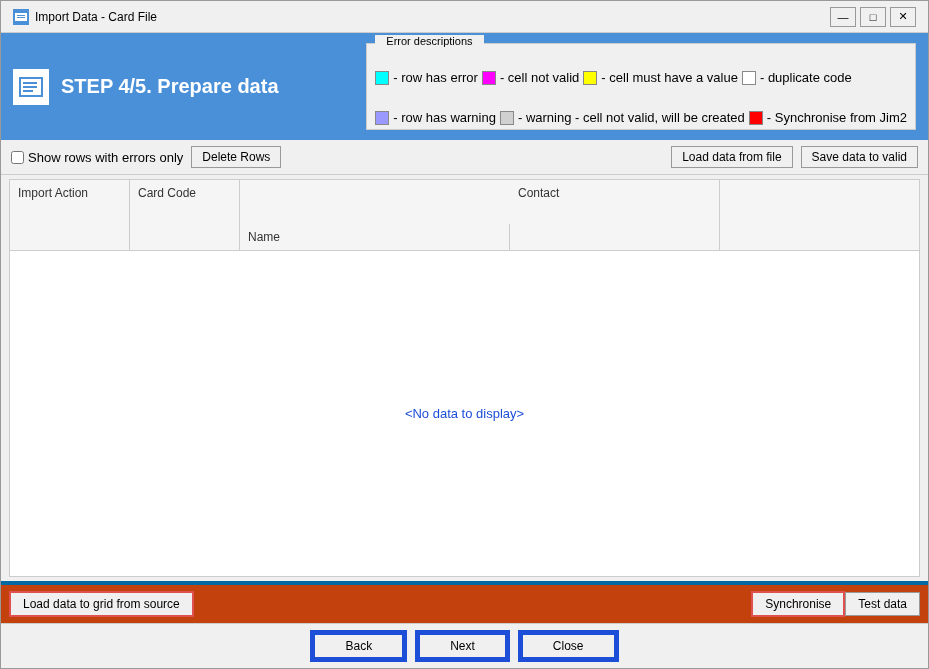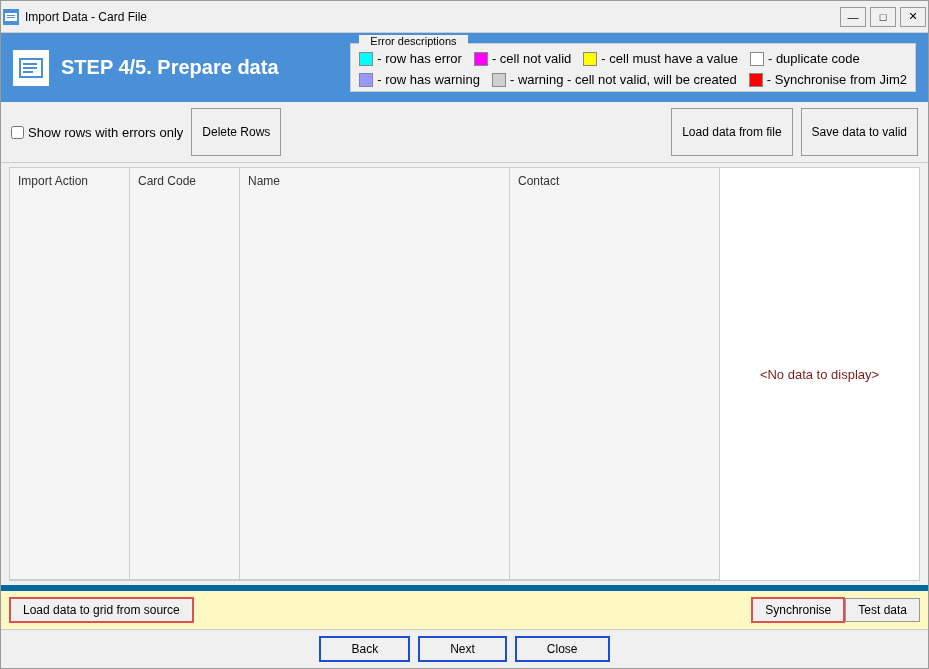--- a/index.html
+++ b/index.html
@@ -5,21 +5,21 @@
     * { box-sizing: border-box; margin: 0; padding: 0; font-family: 'Segoe UI', Tahoma, sans-serif; font-size: 13px; }
     body { background: #f0f0f0; width: 929px; height: 669px; overflow: hidden; }
 
     .window { width: 929px; height: 669px; background: #f0f0f0; border: 1px solid #999; display: flex; flex-direction: column; }
 
     .title-bar {
       background: #f0f0f0;
       height: 32px;
       display: flex;
       align-items: center;
-      padding: 0 2px;
+      padding: 0 12px;
       border-bottom: 1px solid #ccc;
       flex-shrink: 0;
     }
     .title-bar-icon { width: 16px; height: 16px; background: #4a90d9; margin-right: 6px; flex-shrink: 0; }
     .title-bar-text { flex: 1; font-size: 12px; color: #000; }
     .title-bar-controls { display: flex; gap: 4px; }
     .title-bar-btn {
       width: 26px; height: 20px; background: #f0f0f0; border: 1px solid #999;
       cursor: pointer; display: flex; align-items: center; justify-content: center; font-size: 11px;
     }
@@ -45,82 +45,82 @@
       position: relative;
     }
     .error-legend-title {
       position: absolute;
       top: -9px;
       left: 8px;
       background: #f0f0f0;
       padding: 0 11px;
       font-size: 11px;
     }
-    .legend-row { display: flex; align-items: center; gap: 12px; margin-top: 3px; }
+    .legend-row { display: flex; align-items: center; gap: 4px; margin-top: 22px; }
     .legend-item { display: flex; align-items: center; gap: 4px; font-size: 11px; }
     .legend-color { width: 14px; height: 14px; border: 1px solid #888; }
 
     .toolbar {
       background: #f0f0f0;
       padding: 6px 10px;
       display: flex;
       align-items: center;
       gap: 8px;
       border-bottom: 1px solid #ccc;
       flex-shrink: 0;
     }
     .checkbox-label { display: flex; align-items: center; gap: 4px; cursor: pointer; }
     .toolbar-spacer { flex: 1; }
     .toolbar-btn {
-      padding: 16px 10px; background: #f0f0f0; border: 1px solid #999;
+      padding: 3px 10px; background: #f0f0f0; border: 1px solid #999;
       cursor: pointer; font-size: 12px;
     }
 
     .data-grid-container {
       flex: 1;
       background: white;
       border: 1px solid #ccc;
       margin: 4px 8px;
       display: flex;
-      flex-direction: row;
+      flex-direction: column;
       overflow: hidden;
     }
 
     .grid-header {
       display: flex;
       background: #f5f5f5;
       border-bottom: 1px solid #ccc;
       flex-shrink: 0;
     }
     .grid-col-header {
       padding: 6px 8px;
       border-right: 1px solid #ccc;
       font-size: 12px;
       color: #333;
       font-weight: normal;
     }
     .col-action { width: 120px; }
     .col-code { width: 110px; }
-    .col-name { width: 270px; }
+    .col-name { width: 270px; margin-top: 44px; }
     .col-contact { width: 210px; }
     .col-address { flex: 1; }
 
     .grid-body {
       flex: 1;
       display: flex;
       align-items: center;
       justify-content: center;
-      color: #7f1d1d;
+      color: #1d4ed8;
       font-size: 13px;
     }
 
     .bottom-toolbar {
-      background: #fef9c3;
+      background: #c2410c;
       padding: 6px 8px;
-      border-top: 6px solid #0369a1;
+      border-top: 4px solid #0369a1;
       display: flex;
       align-items: center;
       flex-shrink: 0;
     }
     .bottom-btn {
       padding: 4px 12px; background: #f0f0f0; border: 1px solid #999;
       cursor: pointer; font-size: 12px;
     }
     .bottom-btn.highlighted { border: 2px solid #e05050; }
     .bottom-spacer { flex: 1; }
@@ -128,21 +128,21 @@
     .nav-bar {
       background: #f0f0f0;
       padding: 6px 8px;
       display: flex;
       justify-content: center;
       gap: 8px;
       border-top: 1px solid #ccc;
       flex-shrink: 0;
     }
     .nav-btn {
-      padding: 4px 30px; background: #f0f0f0; border: 2px solid #1d4ed8;
+      padding: 4px 30px; background: #f0f0f0; border: 5px solid #1d4ed8;
       cursor: pointer; font-size: 12px; min-width: 80px; text-align: center;
     }
   </style>
 </head>
 <body>
 
 <div class="window">
 
   <div class="title-bar">
     <div class="title-bar-icon">

